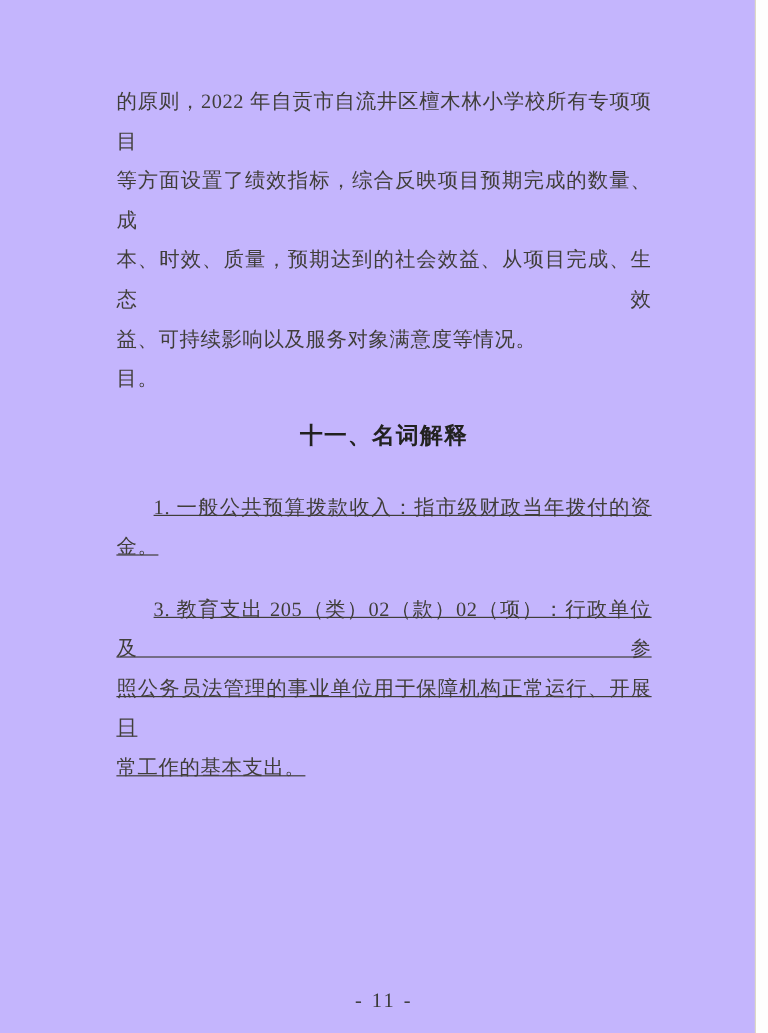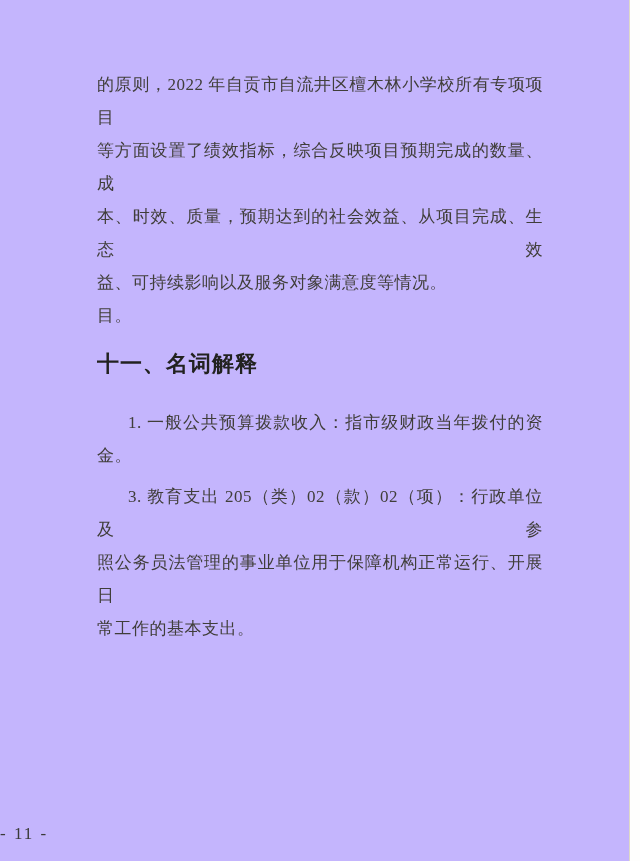--- a/index.html
+++ b/index.html
@@ -54,36 +54,38 @@
   }
   .line.end {
     text-align-last: left;
   }
   .indent {
     text-indent: 31px;
   }
   .heading {
     font-family: "Liberation Sans", "DejaVu Sans", sans-serif;
     font-weight: bold;
-    font-size: 22px;
+    font-size: 19px;
     color: #222220;
     line-height: 33px;
     letter-spacing: 1px;
     margin-top: 15px;
     margin-bottom: 26px;
-    text-align: left;
+    text-align: center;
   }
   .term {
-    margin-top: 8px;
+    margin-top: 19px;
+    text-decoration: underline;
   }
   .page-number {
     position: absolute;
     top: 824px;
     left: 0;
     width: 640px;
+    text-align: center;
     font-size: 17px;
     color: #3a3a38;
     letter-spacing: 2px;
   }
 </style>
 </head>
 <body>
 
 <div class="page">
 

